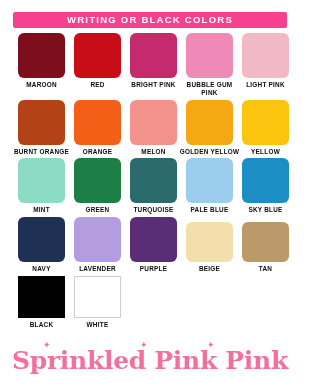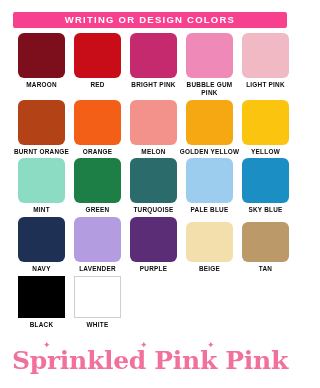--- a/index.html
+++ b/index.html
@@ -127,21 +127,21 @@
   .sp1 { left: 43px;  top: -7px; }
   .sp2 { left: 140px; top: -7px; }
   .sp3 { left: 207px; top: -7px; }
 </style>
 </head>
 <body>
 
 <div class="sheet">
 
   <div class="banner" style="background: rgb(247, 65, 143);">
-    <span class="banner-text" style="color: rgb(255, 255, 255);">WRITING OR DESIGN COLORS</span>
+    <span class="banner-text" style="color: rgb(255, 255, 255);">WRITING OR BLACK COLORS</span>
   </div>
 
   <div class="grid">
 
     <div class="row row-1">
       <div class="cell">
         <div class="swatch" style="background:#7d0e1b"></div>
         <div class="label">MAROON</div>
       </div>
       <div class="cell">

